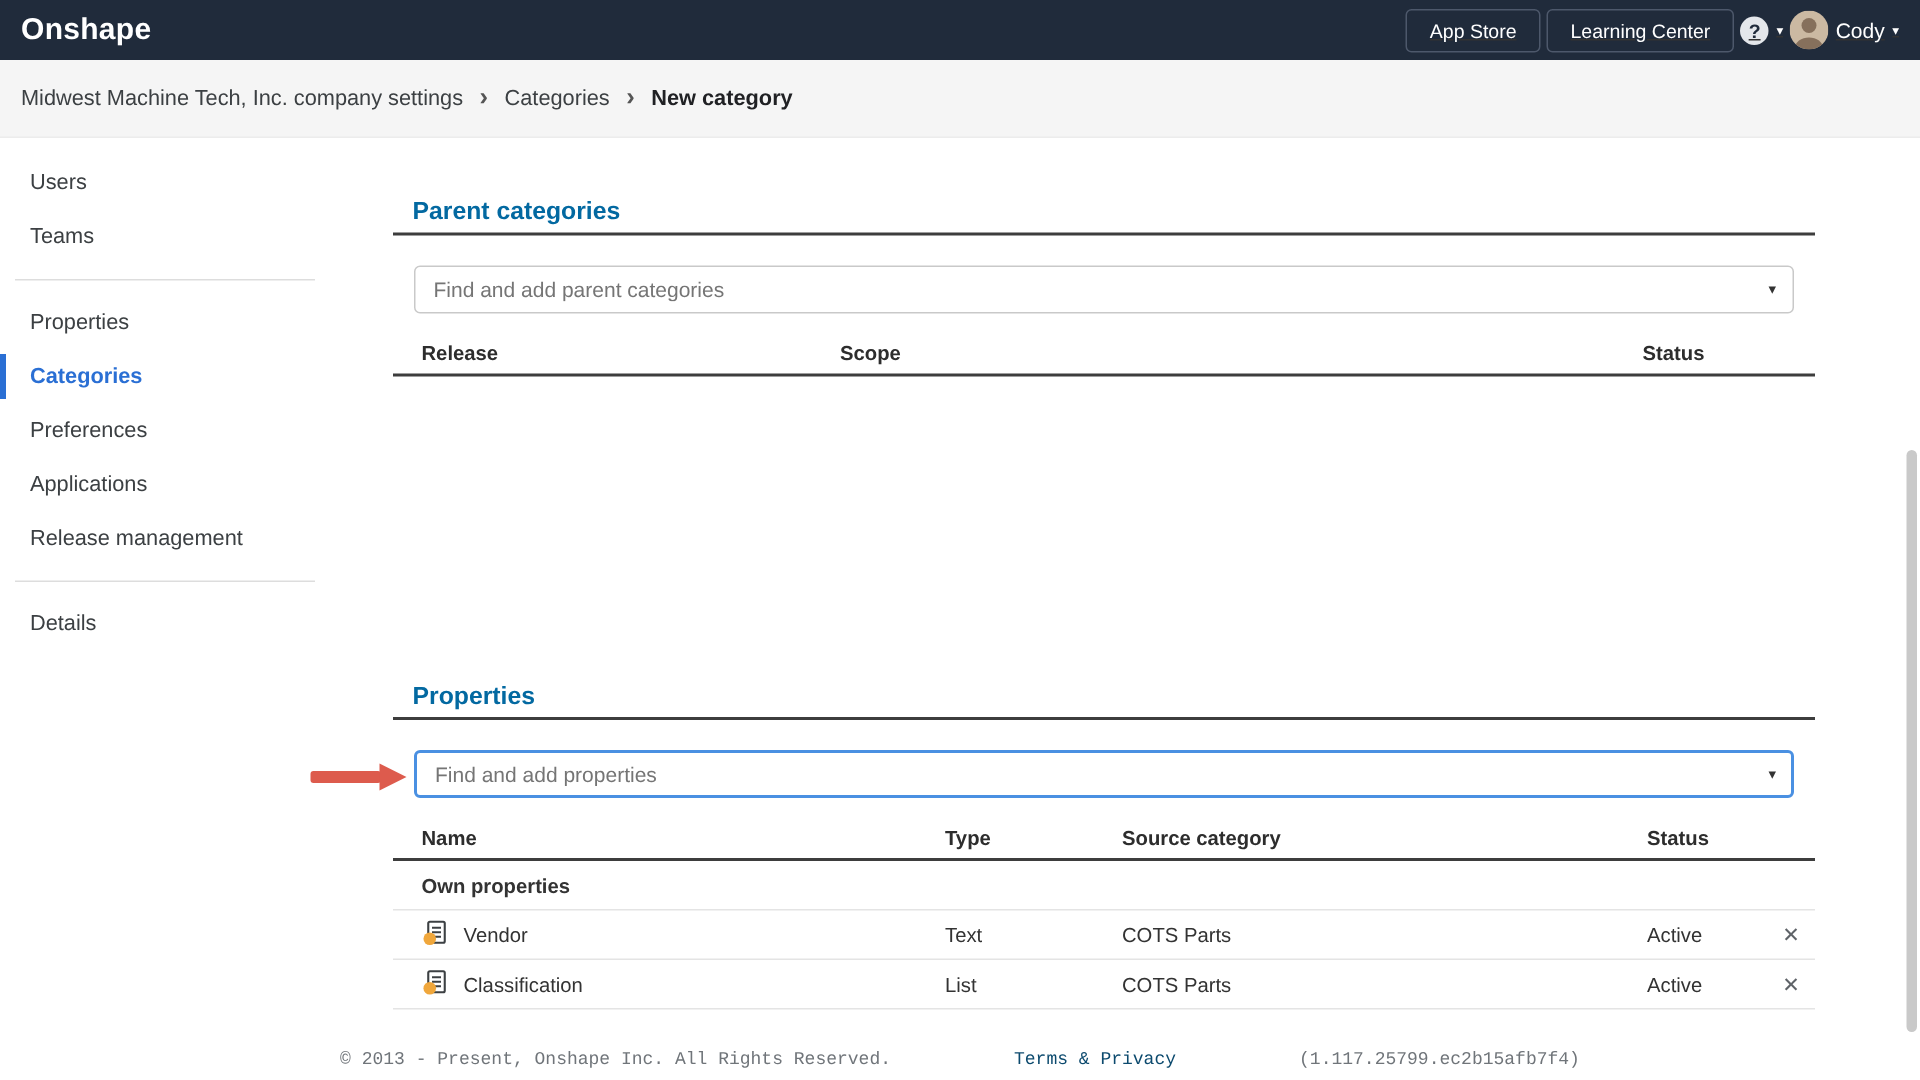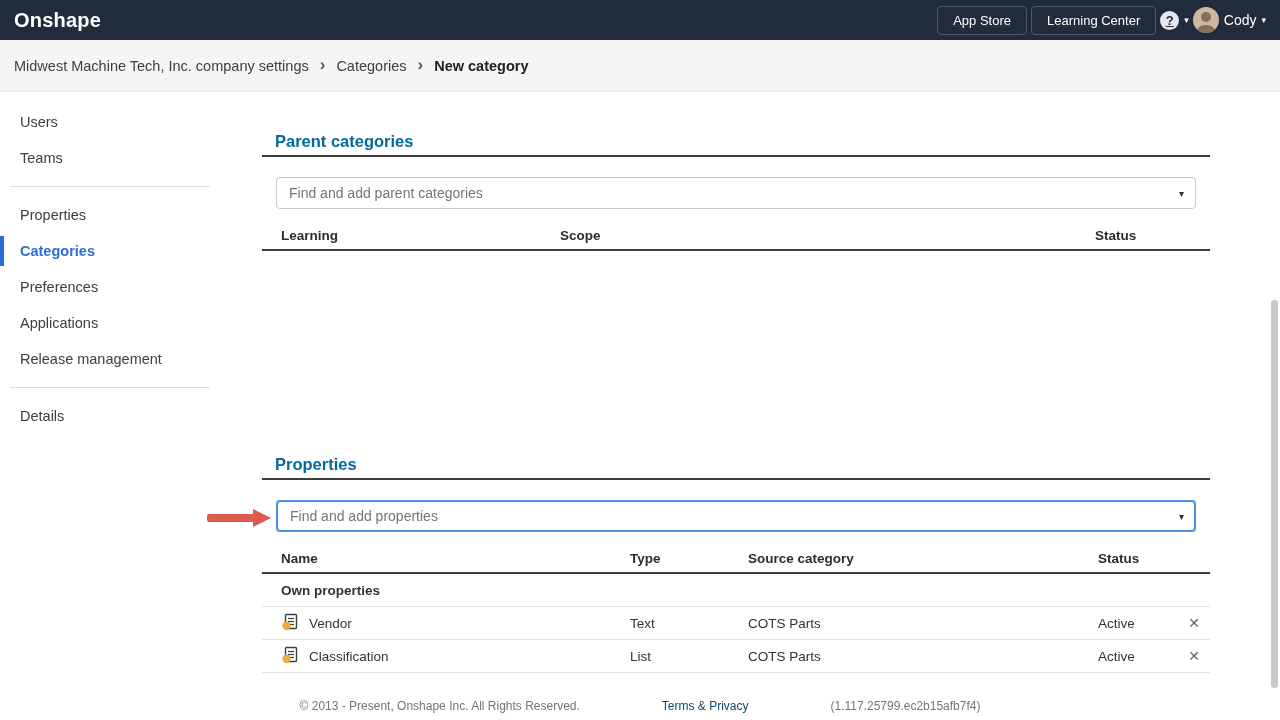--- a/index.html
+++ b/index.html
@@ -69,21 +69,21 @@
   
   .annotation-arrow { position: absolute; left: 207px; top: 509px; width: 64px; height: 18px;
     z-index: 60; pointer-events: none; }
   .arrow-body { position: absolute; left: 0; top: 5px; width: 47px; height: 8px;
     background: #dd5b4d; border-radius: 2px; }
   .arrow-head { position: absolute; left: 46px; top: 0; width: 0; height: 0;
     border-left: 18px solid #dd5b4d; border-top: 9px solid transparent; border-bottom: 9px solid transparent; }
 
   
   .footer { position: absolute; left: 0; right: 0; bottom: 0; height: 28px; background: #fff;
-    display: flex; align-items: center; justify-content: center; gap: 82px; font-size: 12px; color: #70757a; z-index: 40; }
+    display: flex; align-items: center; justify-content: center; gap: 82px; font-size: 12px; color: #70757a; z-index: 40; font-family: Liberation Mono, monospace; }
   .terms-link { color: #0c4a6e; cursor: pointer; }
 
   
   .scroll-thumb { position: absolute; right: 2px; top: 300px; width: 7px; height: 388px;
     background: #c9c9c9; border-radius: 4px; z-index: 70; cursor: pointer; }
 </style>
 </head>
 <body>
 
 <div class="page">
@@ -137,21 +137,21 @@
     <main class="main">
       <div class="inner">
 
         <section>
           <h2 class="section-title">Parent categories</h2>
           <div class="combo">
             <input type="text" placeholder="Find and add parent categories" style="">
             <span class="combo-caret">▾</span>
           </div>
           <div class="thead parent-grid">
-            <span>Learning</span>
+            <span>Release</span>
             <span>Scope</span>
             <span>Status</span>
           </div>
           <div class="spacer"></div>
         </section>
 
         <section>
           <h2 class="section-title">Properties</h2>
           <div class="combo focused">
             <input type="text" placeholder="Find and add properties" style="">

